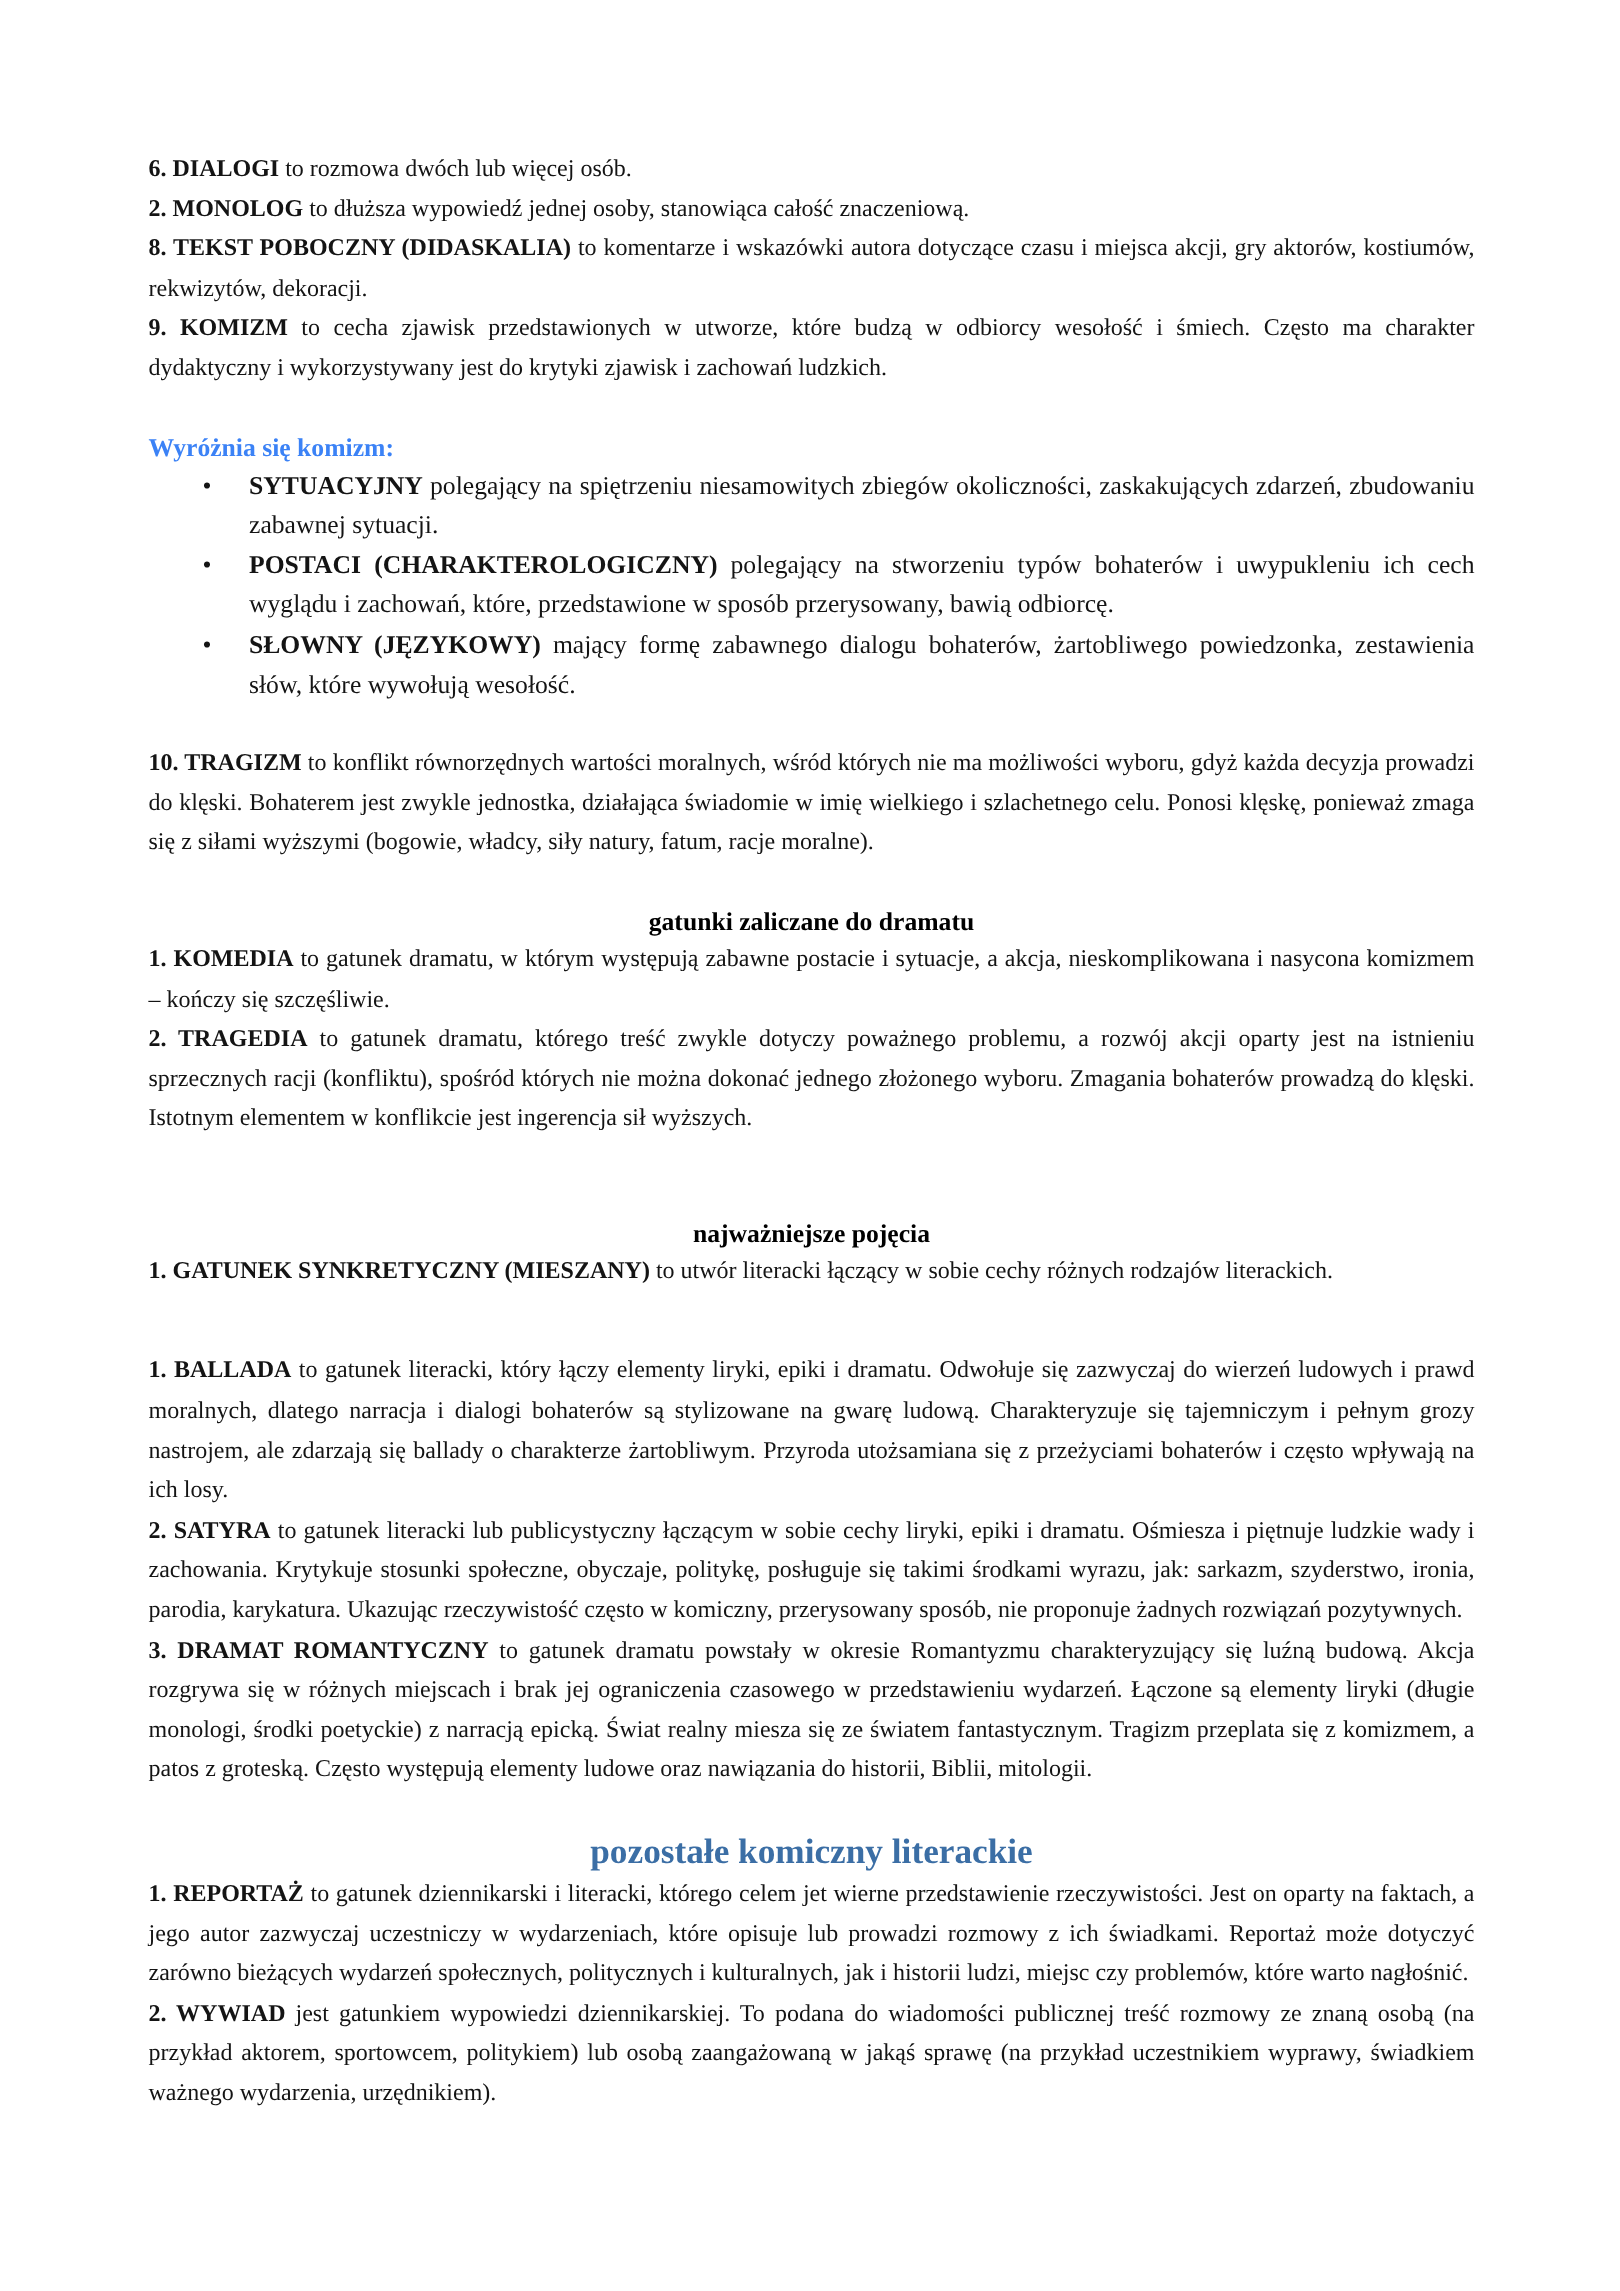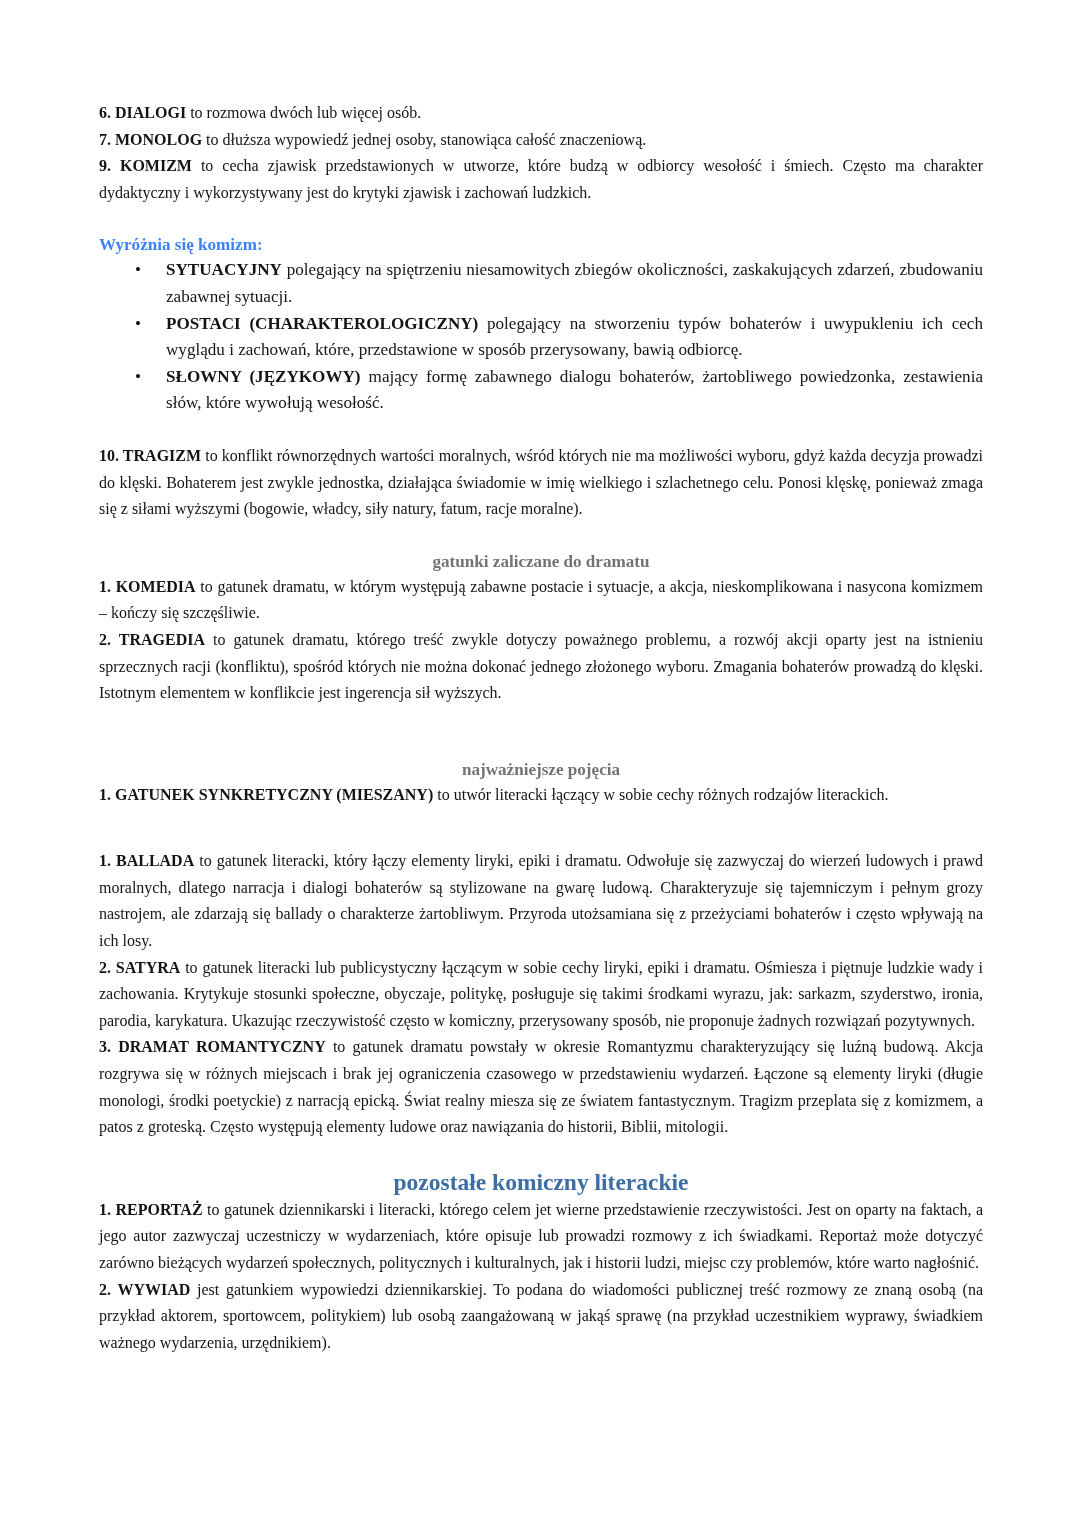--- a/index.html
+++ b/index.html
@@ -38,21 +38,21 @@
     line-height: 25px;
     font-weight: bold;
     color: #3b82f6;
     text-align: left;
     margin: 0;
   }
   .blue-center {
     font-size: 17.1px;
     line-height: 25px;
     font-weight: bold;
-    color: #737373;
+    color: #000000;
     text-align: center;
     margin: 0;
   }
   .blue-title {
     font-size: 23.5px;
     line-height: 30px;
     font-weight: bold;
     color: #3b6ea5;
     text-align: center;
     margin: 0;
@@ -81,21 +81,22 @@
     line-height: 26.6px;
   }
 </style>
 </head>
 <body>
 
 <div class="page">
 
   <div>
     <p><span class="b">6. DIALOGI</span><span> to rozmowa dwóch lub więcej osób.</span></p>
-    <p><span class="b">7. MONOLOG</span><span> to dłuższa wypowiedź jednej osoby, stanowiąca całość znaczeniową.</span></p>
+    <p><span class="b">2. MONOLOG</span><span> to dłuższa wypowiedź jednej osoby, stanowiąca całość znaczeniową.</span></p>
+    <p><span class="b">8. TEKST POBOCZNY (DIDASKALIA)</span><span> to komentarze i wskazówki autora dotyczące czasu i miejsca akcji, gry aktorów, kostiumów, rekwizytów, dekoracji.</span></p>
     <p><span class="b">9. KOMIZM</span><span> to cecha zjawisk przedstawionych w utworze, które budzą w odbiorcy wesołość i śmiech. Często ma charakter dydaktyczny i wykorzystywany jest do krytyki zjawisk i zachowań ludzkich.</span></p>
   </div>
 
   <div class="spacer-md"></div>
 
   <p class="blue-left">Wyróżnia się komizm:</p>
 
   <ul class="bullets">
     <li><span class="bullet-dot">•</span><span class="b">SYTUACYJNY</span><span> polegający na spiętrzeniu niesamowitych zbiegów okoliczności, zaskakujących zdarzeń, zbudowaniu zabawnej sytuacji.</span></li>
     <li><span class="bullet-dot">•</span><span class="b">POSTACI (CHARAKTEROLOGICZNY)</span><span> polegający na stworzeniu typów bohaterów i uwypukleniu ich cech wyglądu i zachowań, które, przedstawione w sposób przerysowany, bawią odbiorcę.</span></li>

